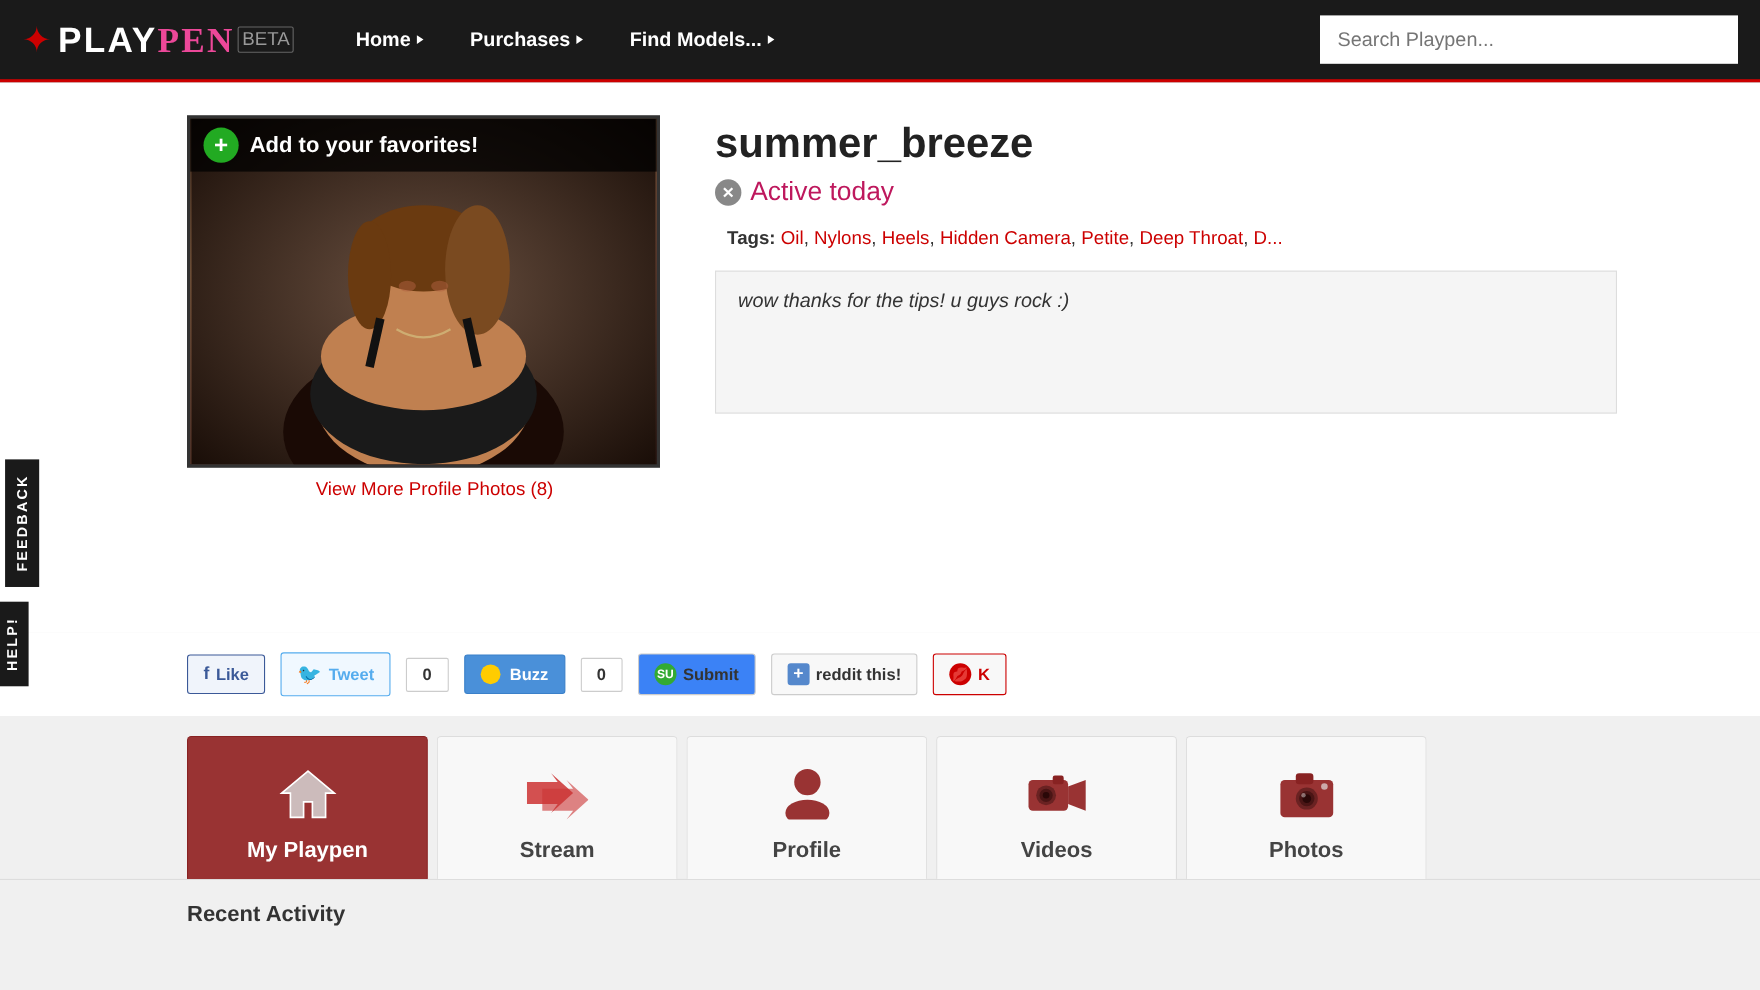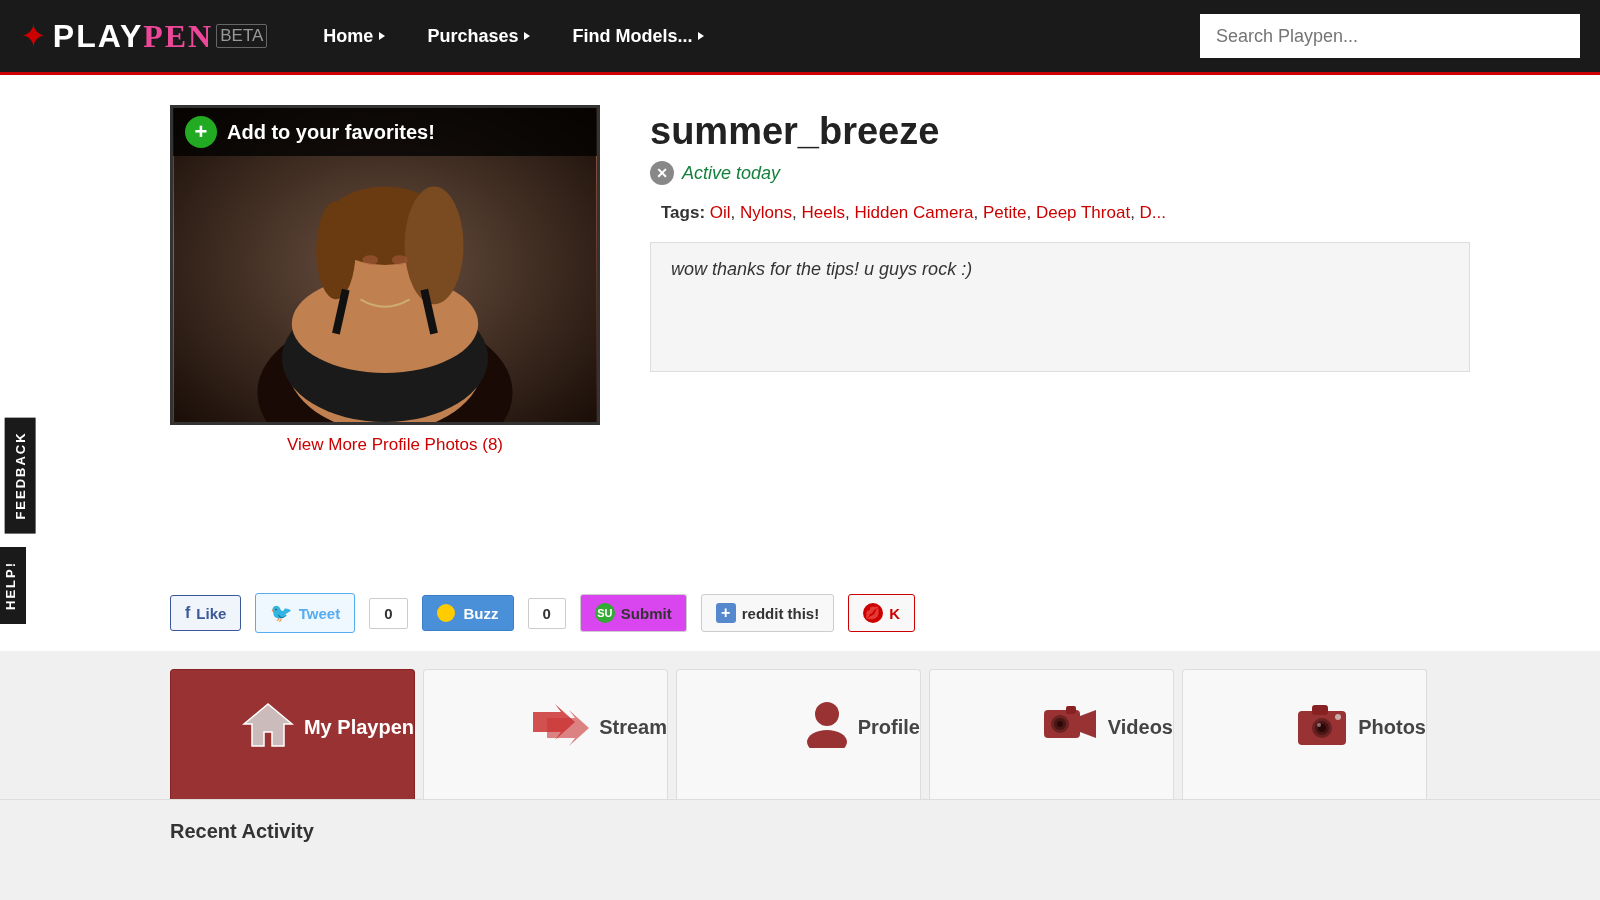--- a/index.html
+++ b/index.html
@@ -159,23 +159,22 @@
     #x-icon {
       width: 24px; height: 24px;
       background: #888;
       border-radius: 50%;
       display: flex; align-items: center; justify-content: center;
       color: white;
       font-size: 14px;
       font-weight: bold;
     }
     #active-text {
-      color: #15803d;
-      font-style: italic;
-      font-size: 18px;
+      color: #be185d;
+      font-size: 24px;
     }
     #tags-row {
       font-size: 17px;
       color: #333;
       margin-bottom: 16px;
       line-height: 1.6;
       margin-left: 11px;
     }
     #tags-label { color: #333; font-weight: bold; }
     .tag-item { color: #cc0000; }
@@ -209,21 +208,21 @@
       background: #f8f8f8;
       border-radius: 3px;
       font-size: 15px;
       cursor: pointer;
       color: #333;
       font-weight: bold;
     }
     .fb-btn { background: #f0f4fb; border-color: #3b5998; color: #3b5998; }
     .tw-btn { background: #f0f8ff; border-color: #55acee; color: #55acee; }
     .buzz-btn { background: #4a90d9; border-color: #3a80c9; color: white; }
-    .su-btn { background: #d946ef; border-color: #ccc; color: #333; }
+    .su-btn { background: #3b82f6; border-color: #ccc; color: #333; }
     .reddit-btn { background: #f8f8f8; border-color: #ccc; color: #333; }
     .kiss-btn { background: #f8f8f8; border-color: #cc0000; color: #cc0000; }
     .count-box {
       border: 1px solid #ccc;
       padding: 6px 14px;
       background: #fff;
       font-size: 15px;
       font-weight: bold;
       color: #333;
       border-radius: 2px;
@@ -234,24 +233,24 @@
     
     #tab-row {
       background: #f0f0f0;
       padding: 18px 30px 0 170px;
       display: flex;
       gap: 8px;
       align-items: flex-end;
     }
     .tab-item {
       display: flex;
-      flex-direction: row;
+      flex-direction: column;
       align-items: center;
       justify-content: flex-end;
-      width: 245px;
+      width: 219px;
       height: 130px;
       background: #f8f8f8;
       border: 1px solid #ddd;
       border-bottom: none;
       cursor: pointer;
       padding-bottom: 14px;
       gap: 10px;
       border-radius: 4px 4px 0 0;
     }
     .tab-item.active { background: #993333; border-color: #882222; }

